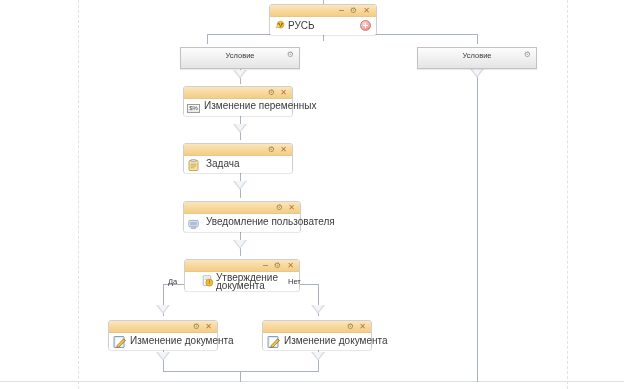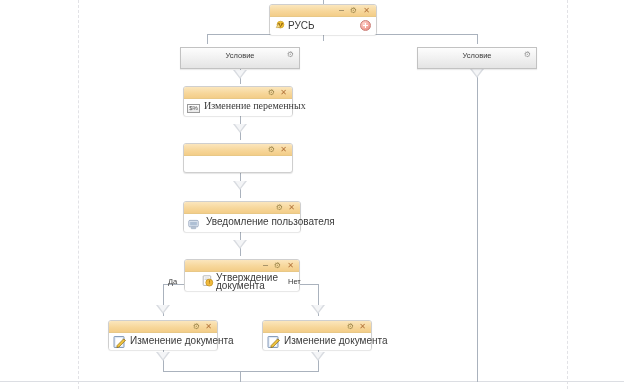--- a/index.html
+++ b/index.html
@@ -244,28 +244,40 @@
     <span class="cond-gear">⚙</span>
   </div>
 
   <div class="node" style="left:183px;top:86px;width:110px;height:30px;">
     <div class="titlebar">
       <span class="ctl gear" style="right:17px;">⚙</span>
       <span class="ctl close" style="right:5px;">✕</span>
     </div>
     <div class="body" style="height:17px;">
       <span class="ico ico-var" style="left:3px;top:5px;">$%</span>
-      <span class="label" style="left:20px;top:2px;font-family:Liberation Serif, serif;">Изменение переменных</span>
+      <span class="label" style="left:20px;top:2px;">Изменение переменных</span>
     </div>
   </div>
 
   <div class="node" style="left:183px;top:143px;width:110px;height:30px;">
     <div class="titlebar">
       <span class="ctl gear" style="right:17px;">⚙</span>
       <span class="ctl close" style="right:5px;">✕</span>
+    </div>
+    <div class="body" style="height:17px;">
+      <span class="ico ico-task" style="left:4px;top:3px;">
+        <svg width="11" height="12" viewBox="0 0 11 12">
+          <rect x="1" y="1.5" width="9" height="10" rx="1" fill="#f6e3a6" stroke="#b08a2a" stroke-width=".7"></rect>
+          <rect x="3" y="0.4" width="5" height="2.2" rx=".6" fill="#dcdcdc" stroke="#8e8e8e" stroke-width=".6"></rect>
+          <line x1="2.6" y1="5.2" x2="8.4" y2="5.2" stroke="#a8842a" stroke-width=".6"></line>
+          <line x1="2.6" y1="7.0" x2="8.4" y2="7.0" stroke="#a8842a" stroke-width=".6"></line>
+          <line x1="2.6" y1="8.8" x2="6.6" y2="8.8" stroke="#a8842a" stroke-width=".6"></line>
+        </svg>
+      </span>
+      <span class="label" style="left:22px;top:3px;">Задача</span>
     </div>
   </div>
 
   <div class="node" style="left:183px;top:201px;width:118px;height:31px;">
     <div class="titlebar">
       <span class="ctl gear" style="right:17px;">⚙</span>
       <span class="ctl close" style="right:5px;">✕</span>
     </div>
     <div class="body" style="height:18px;">
       <span class="ico ico-notify" style="left:4px;top:5px;">

